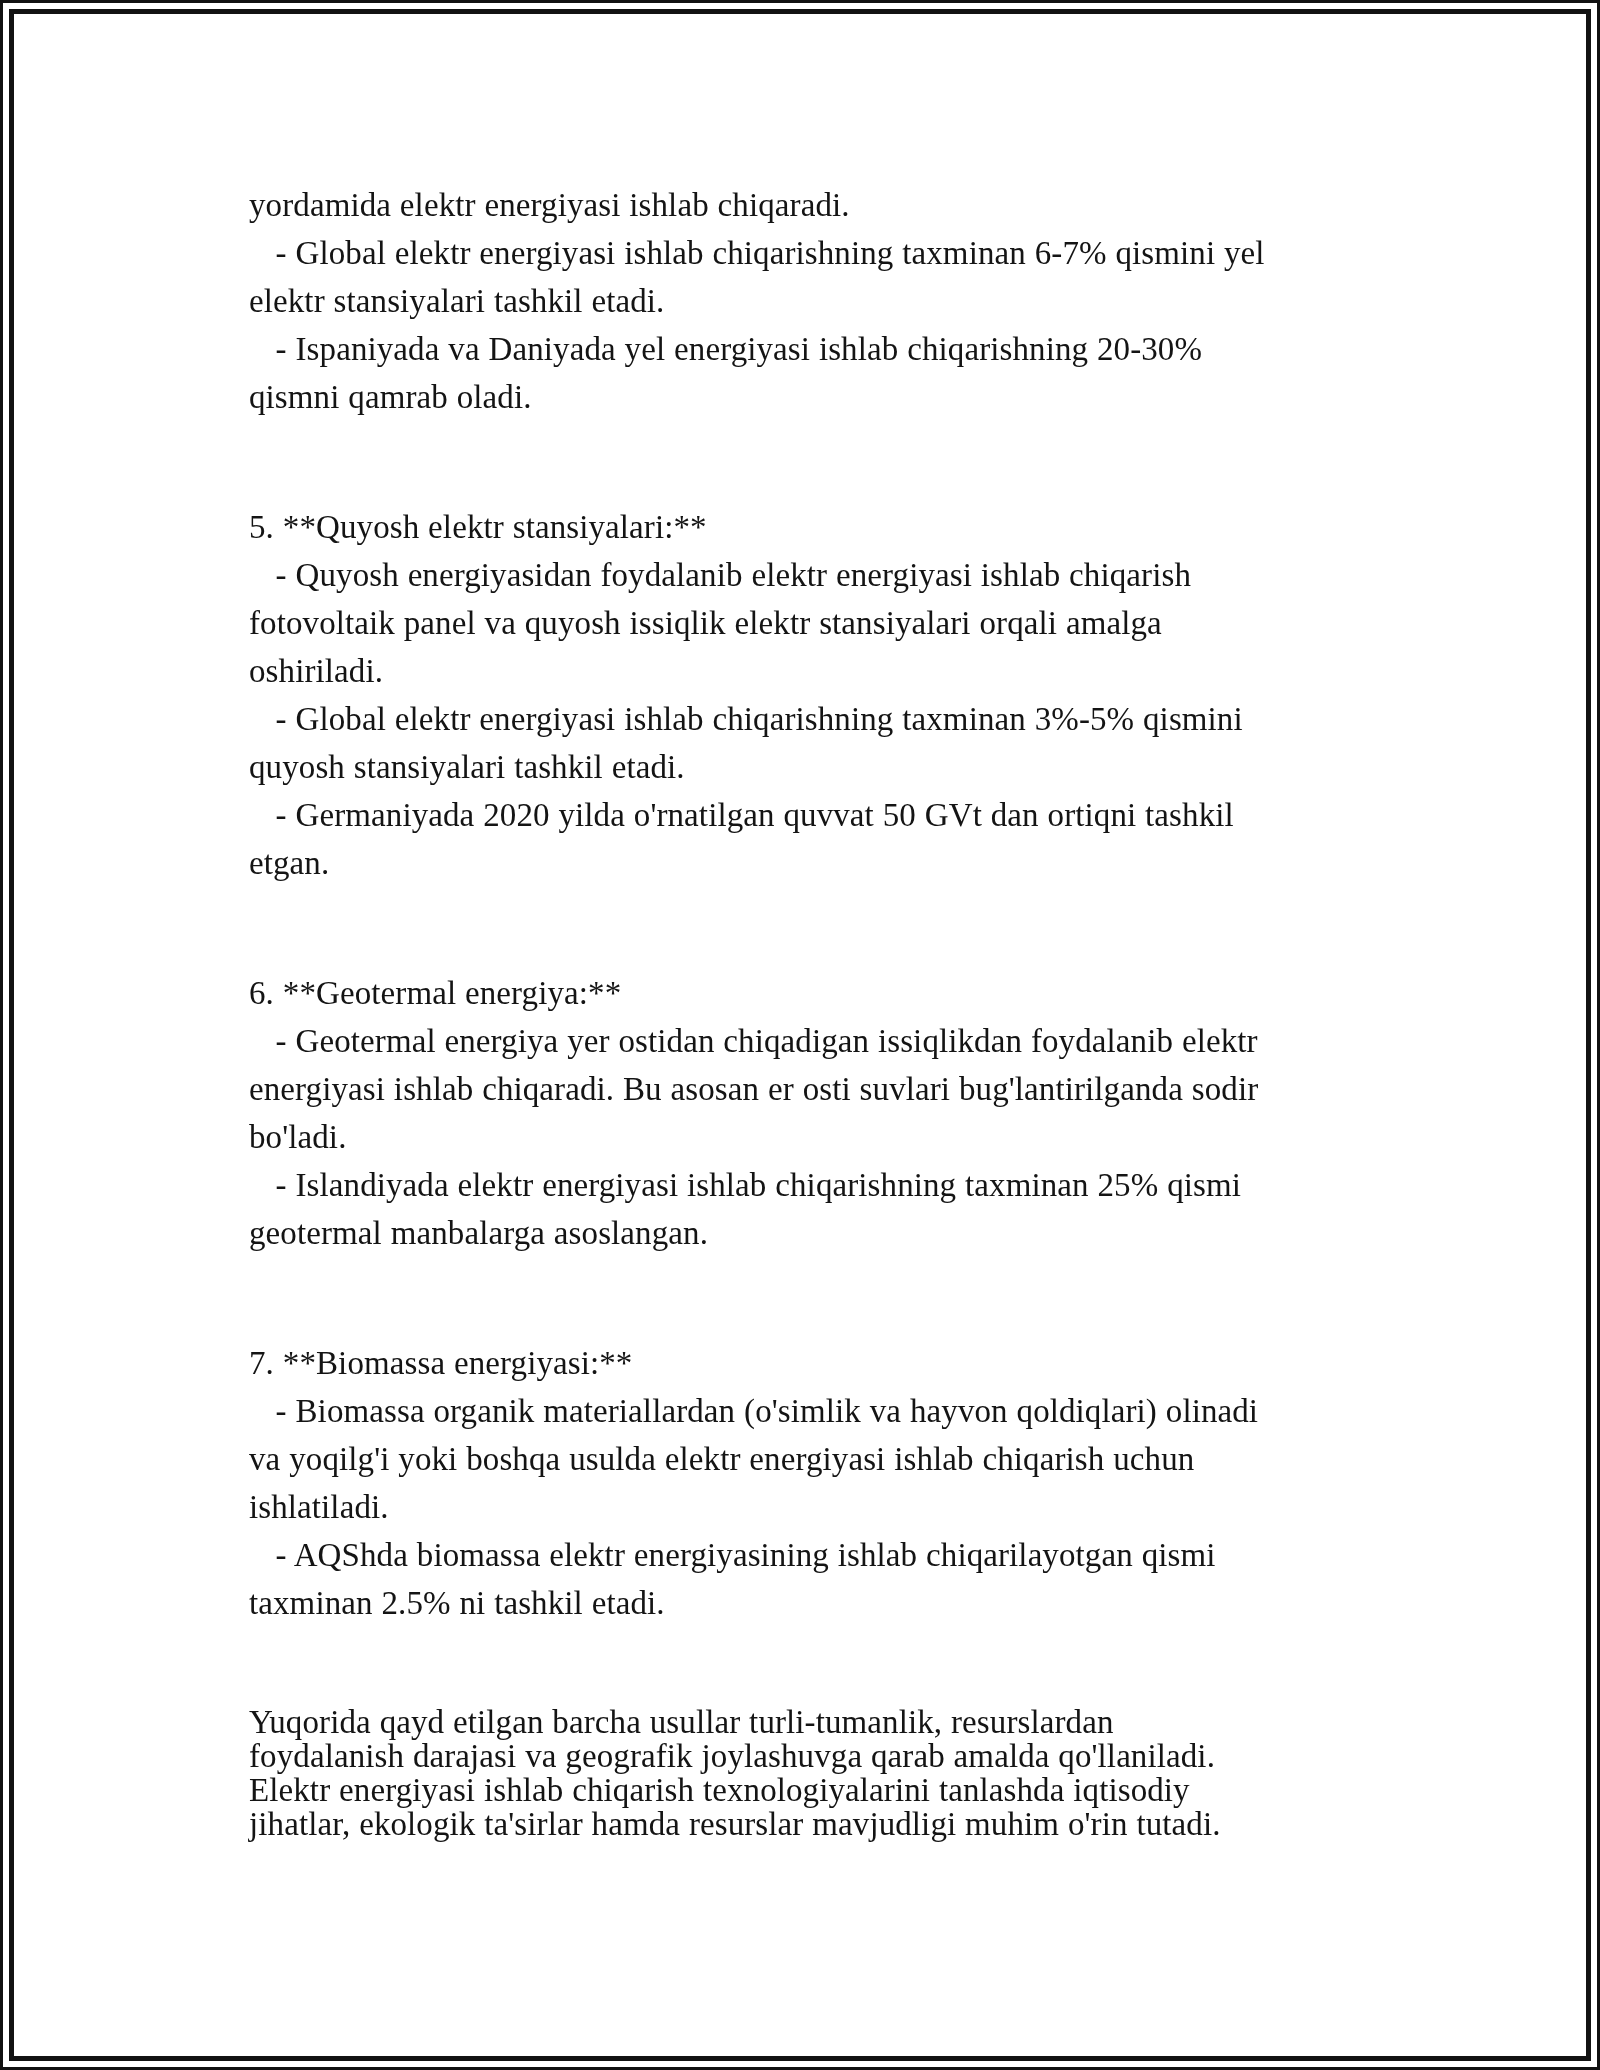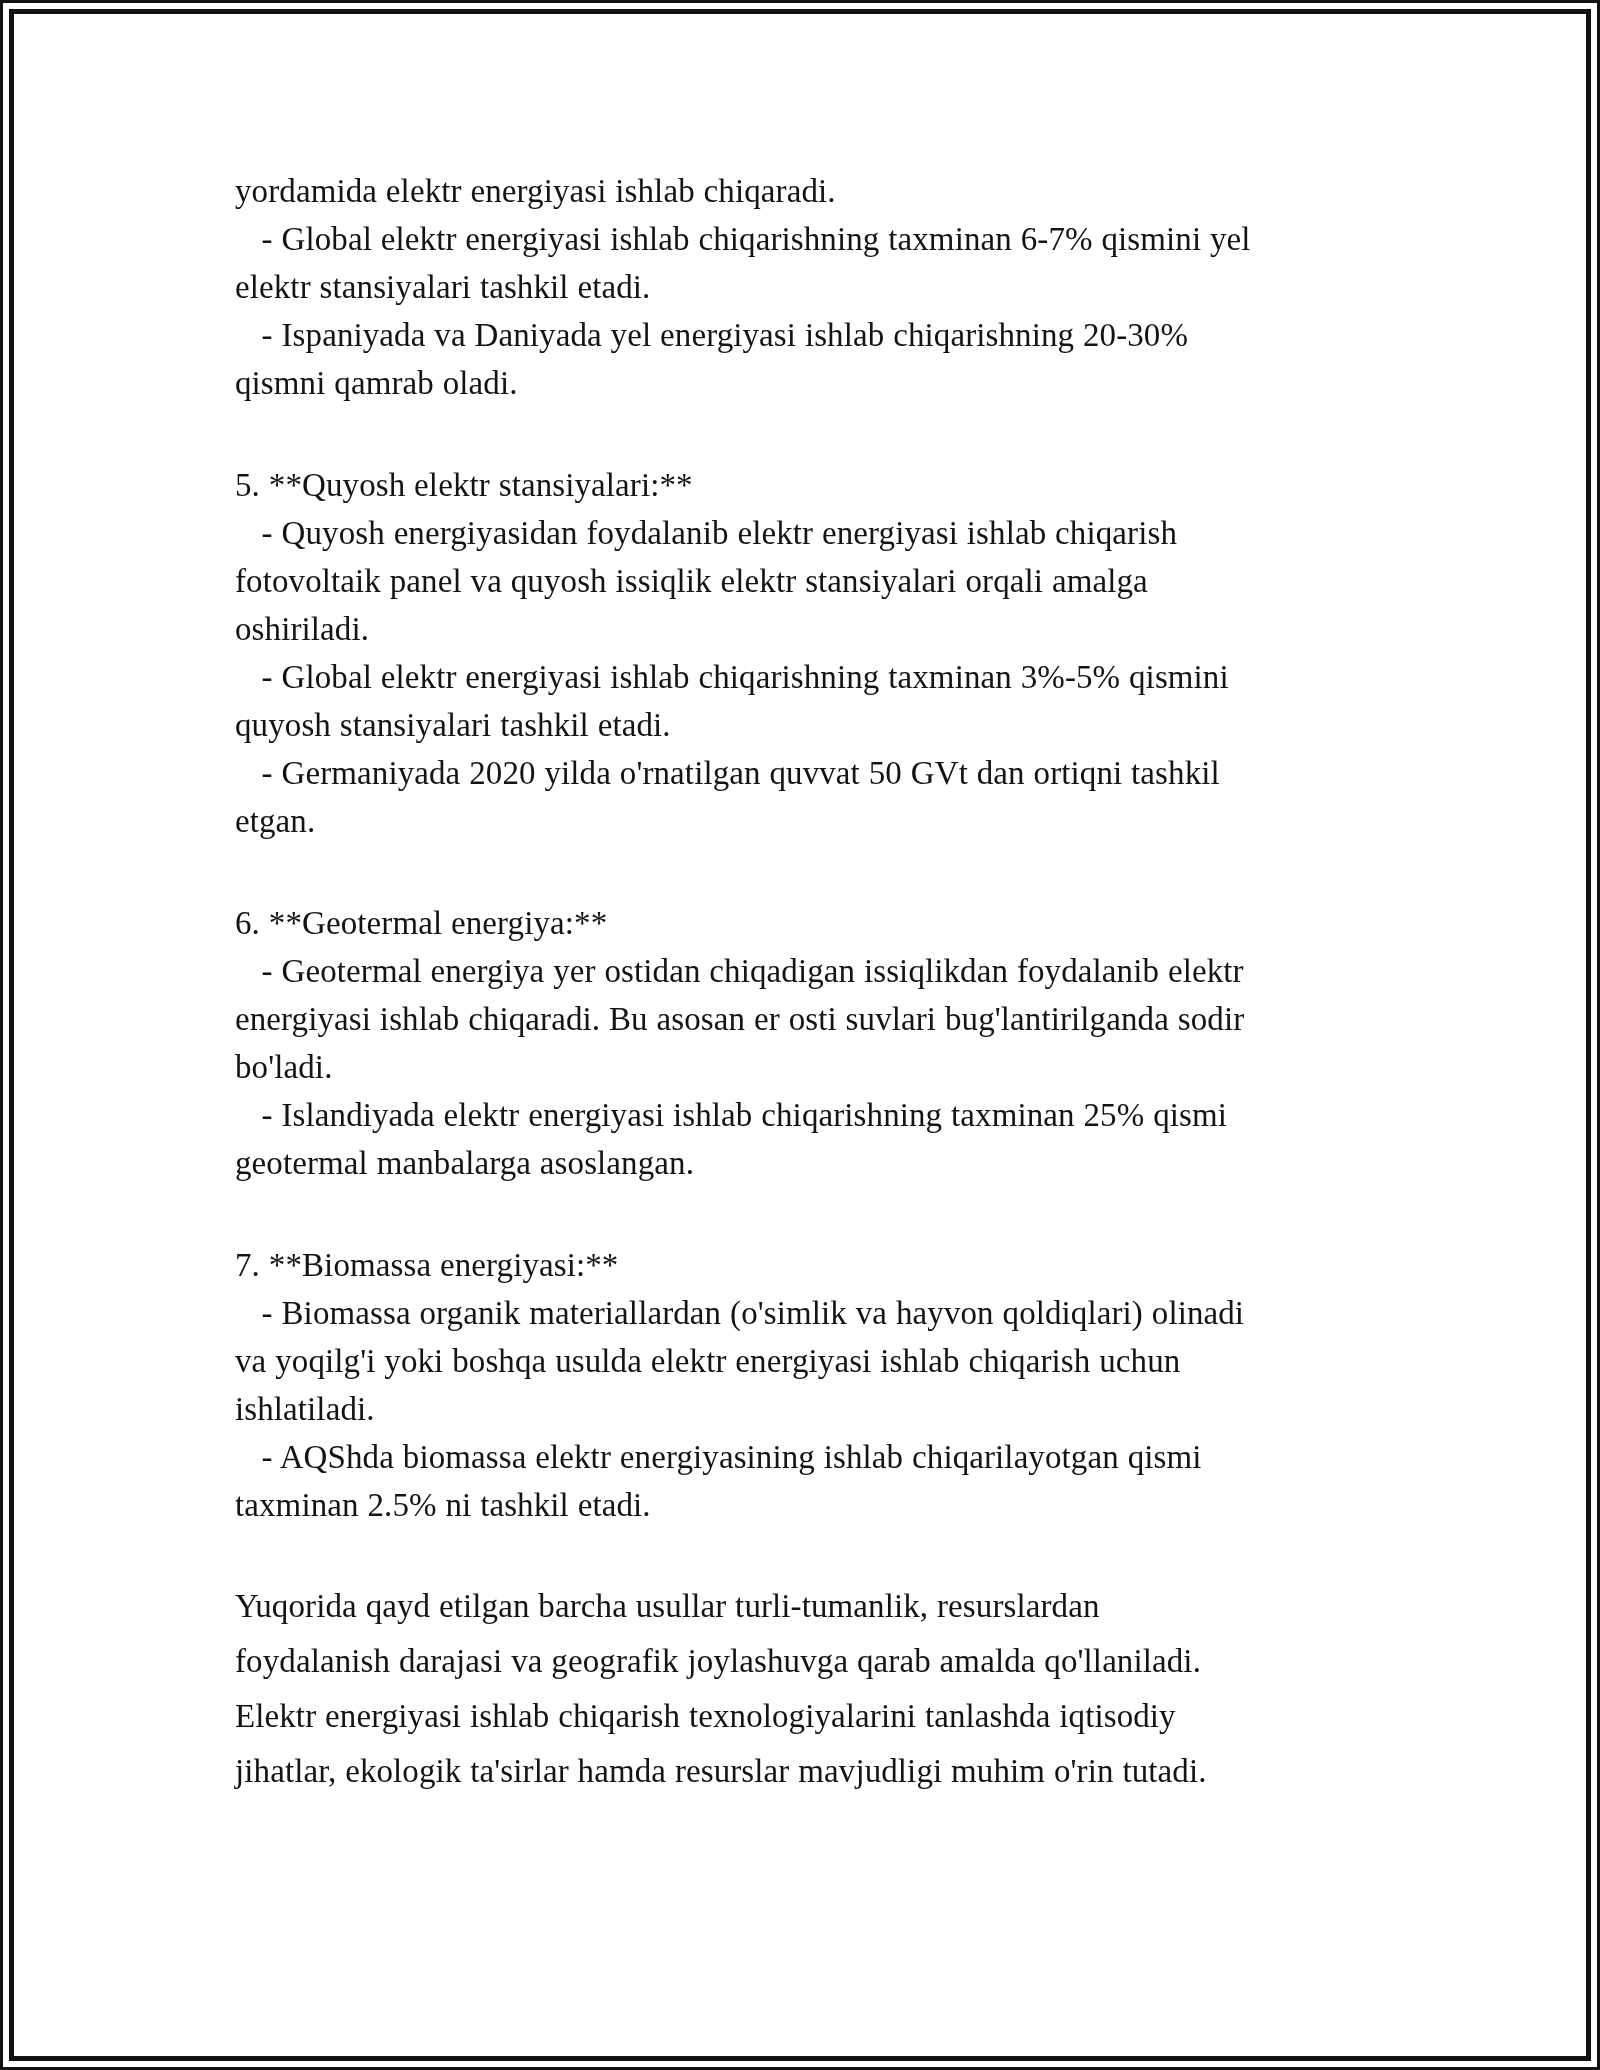--- a/index.html
+++ b/index.html
@@ -50,30 +50,30 @@
     overflow: hidden;
   }
   .text-column {
     position: absolute;
     left: 218px;
     top: 150px;
     width: 1200px;
   }
 
   .para {
-    margin: 3px;
+    margin: 17px;
     color: #141414;
     font-size: 33px;
     line-height: 48px;
     letter-spacing: 0.1px;
     white-space: pre-wrap;
     word-spacing: 0.5px;
   }
   .para.tight {
-    line-height: 55px;
+    line-height: 34px;
   }
   .gap {
     height: 48px;
   }
   .gap-small {
     height: 44px;
   }
 </style>
 </head>
 <body>

